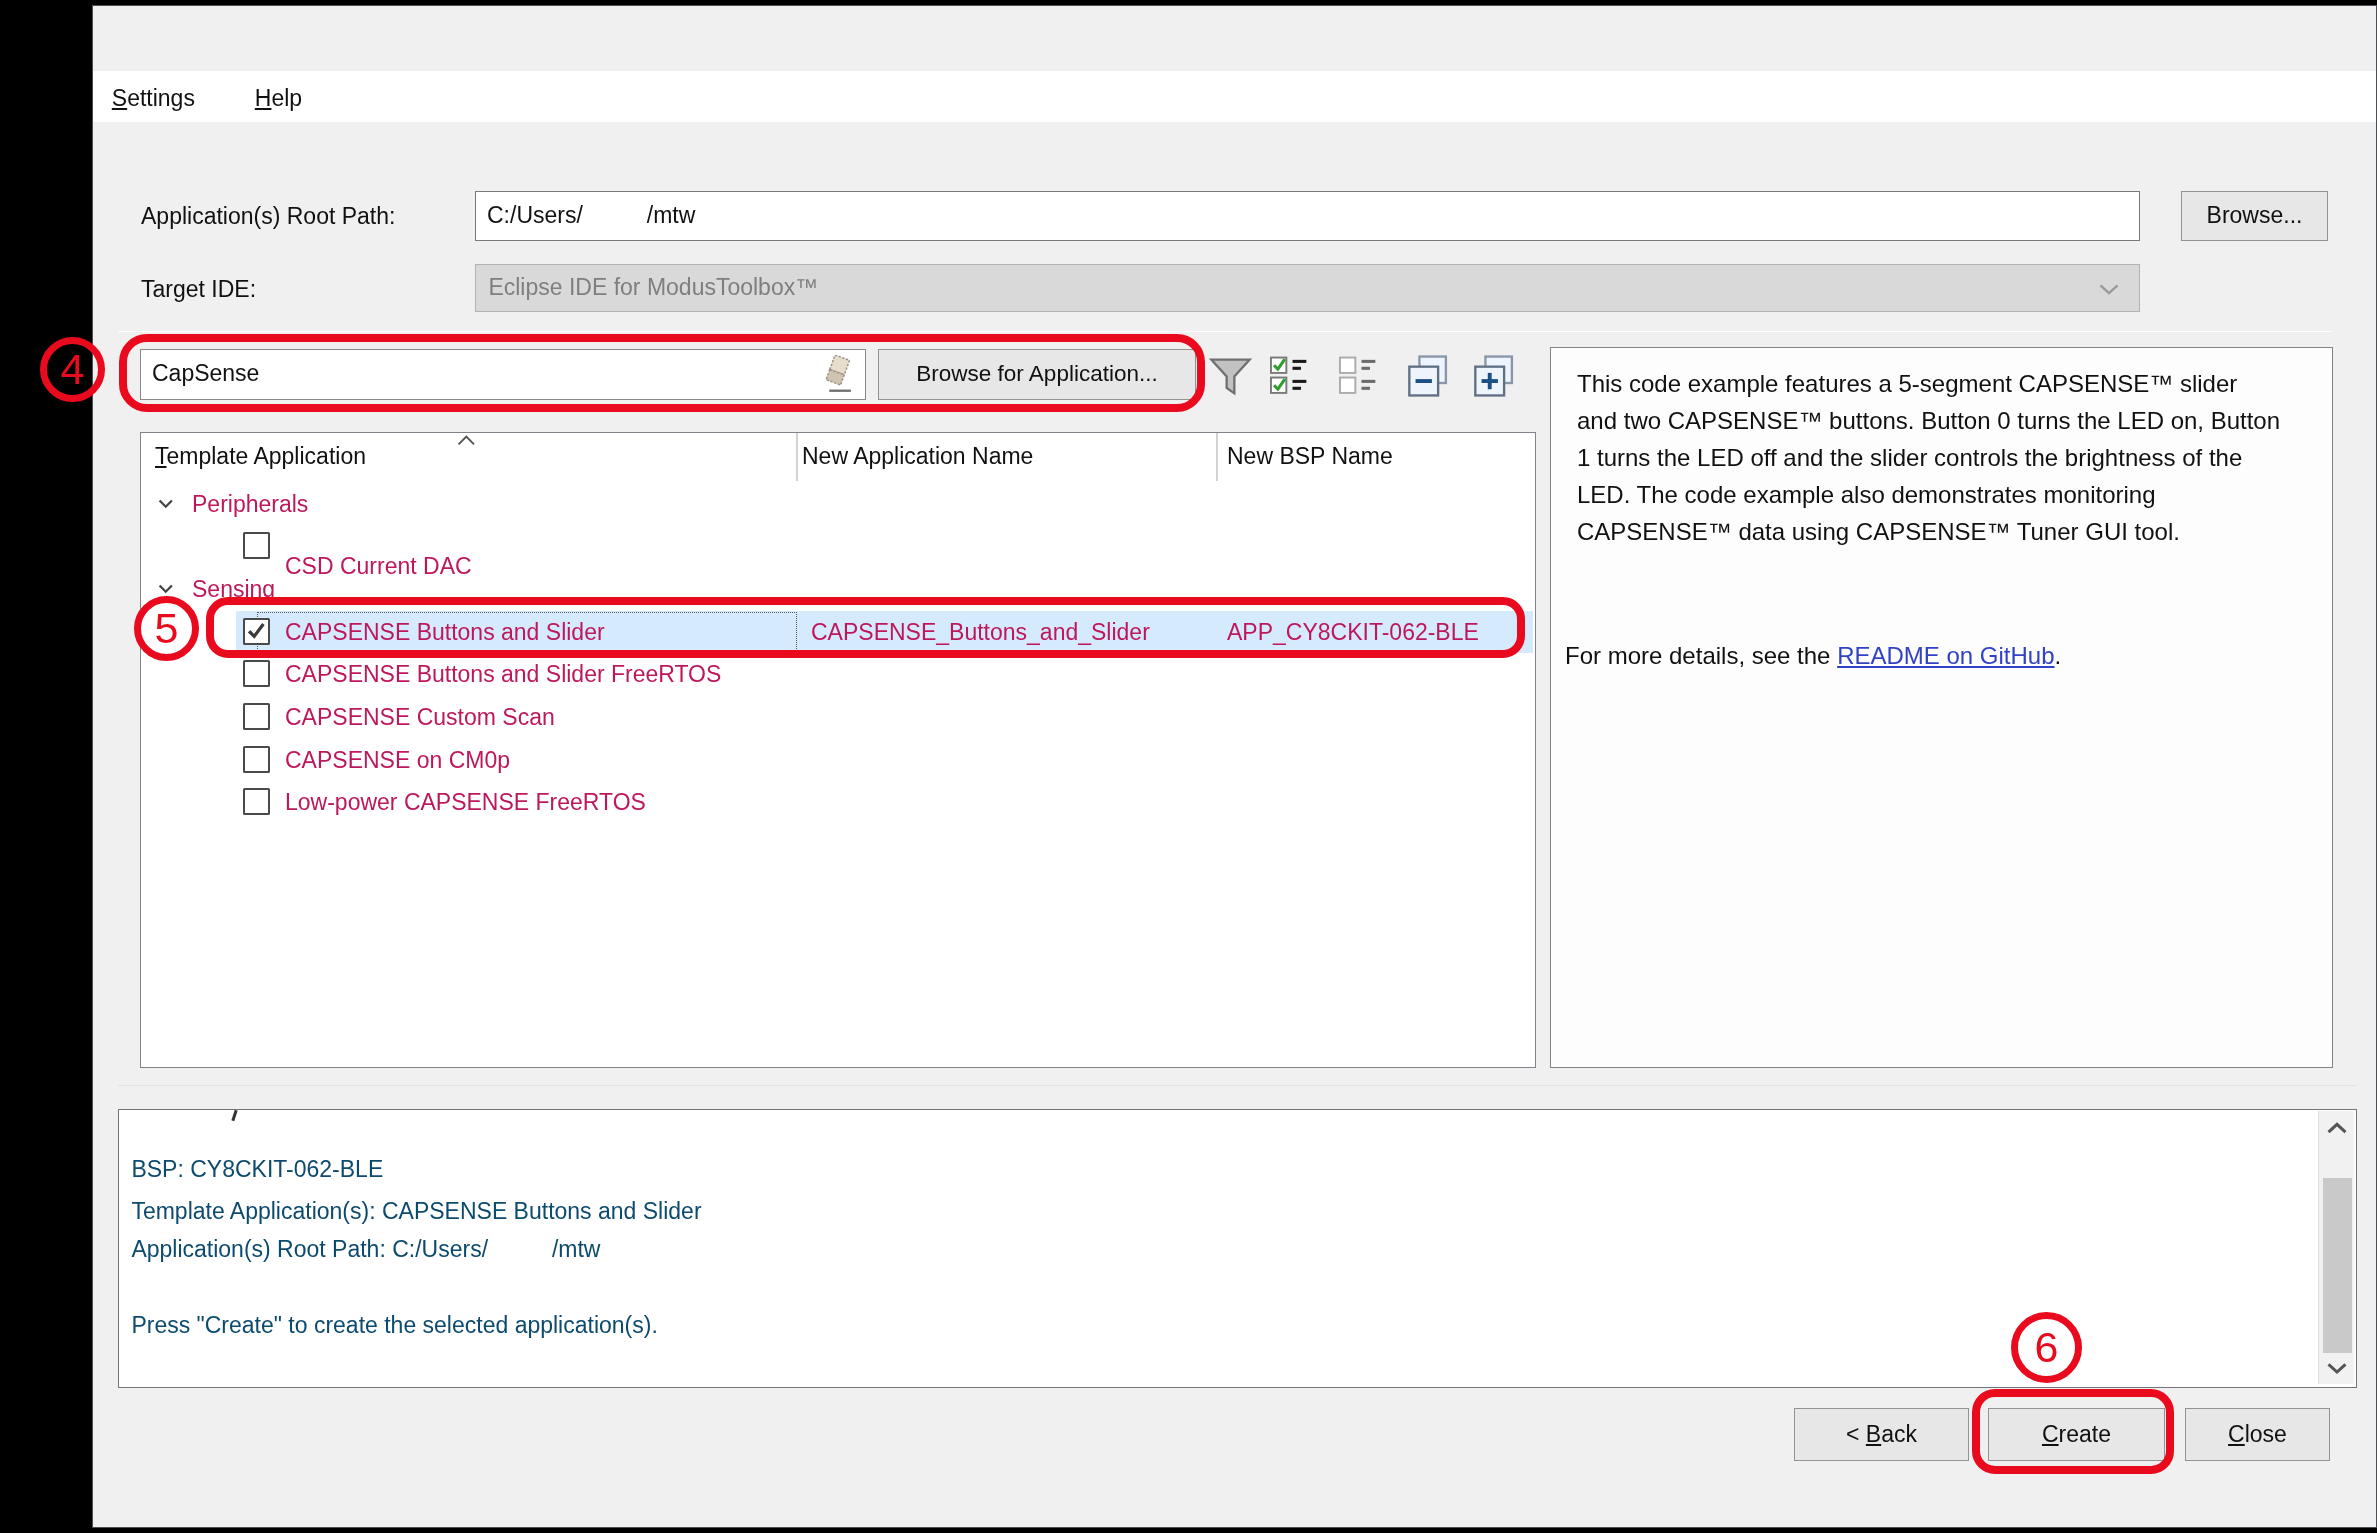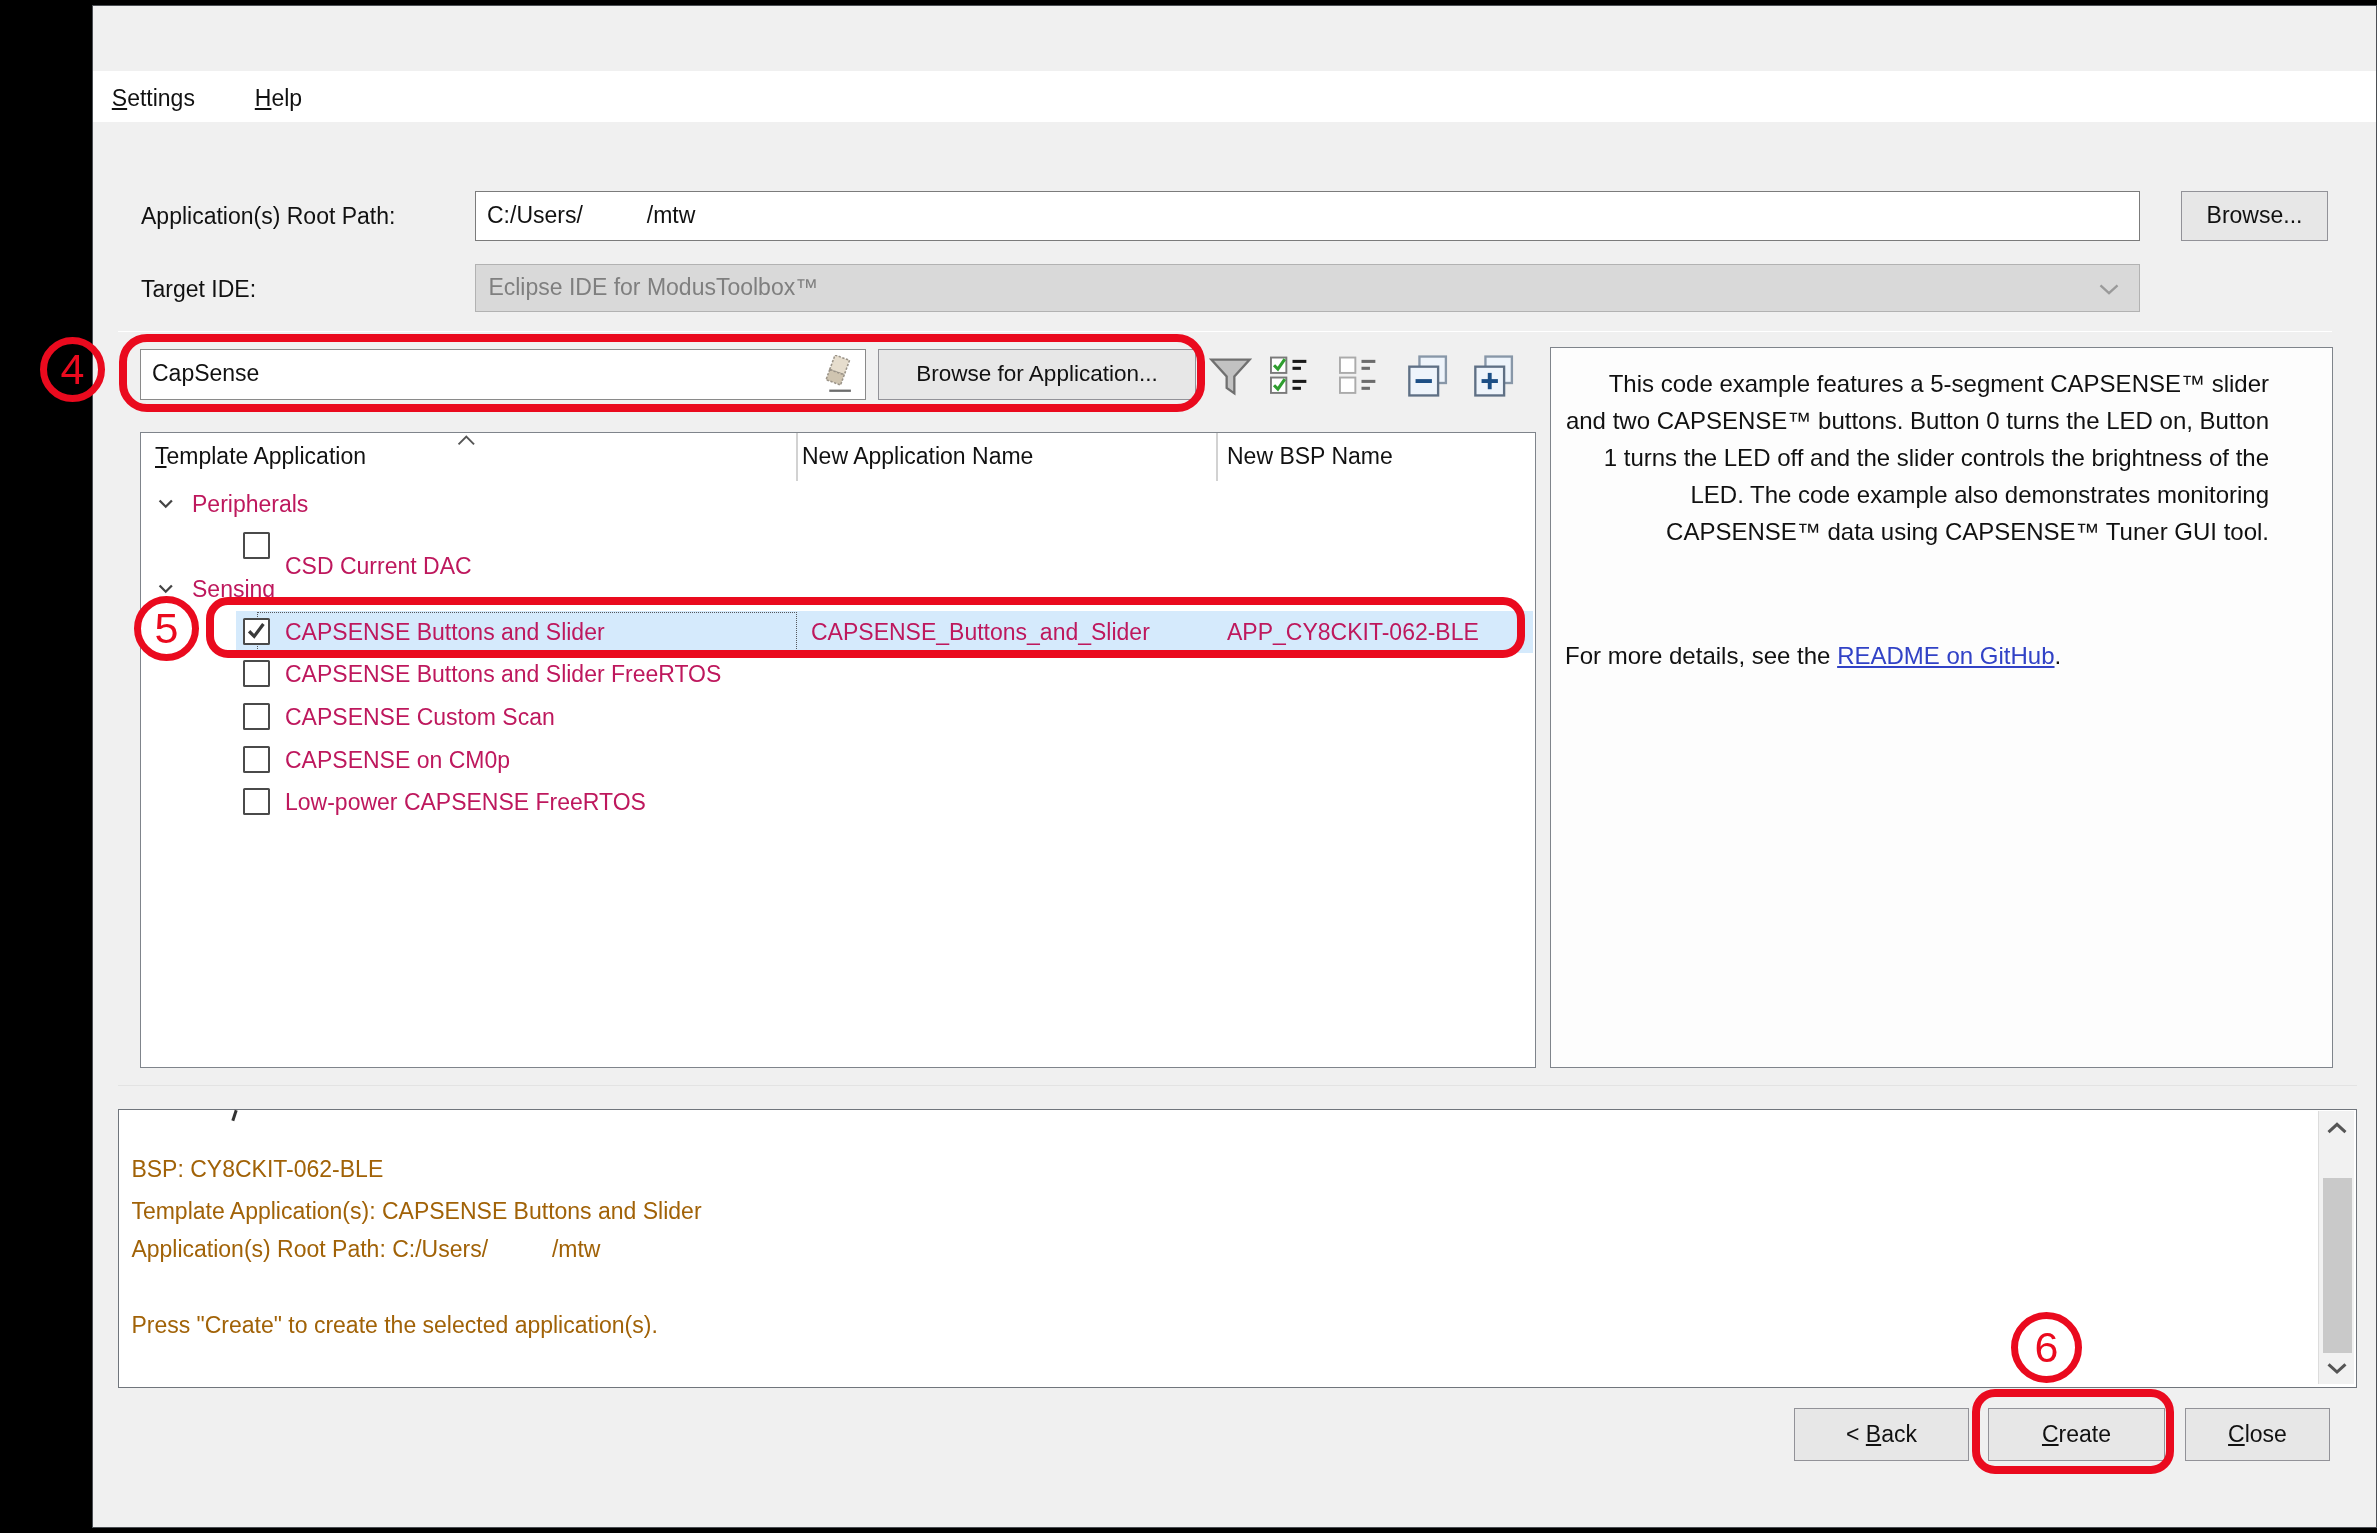--- a/index.html
+++ b/index.html
@@ -27,21 +27,21 @@
   .panel{position:absolute;background:#fff;border:1.6px solid #7f848b;}
   .thead-label{position:absolute;font-size:23px;color:#111;top:9.3px;line-height:28px;}
   .colsep{position:absolute;top:0;width:1.6px;height:48px;background:#d2d2d2;}
   .trow{position:absolute;left:0;width:100%;height:42px;font-size:23px;line-height:42px;color:#be185d;}
   .checkbox{position:absolute;top:7px;width:27px;height:27px;border:2.3px solid #4a4a4a;background:#fff;border-radius:1.6px;}
   .rowlabel{position:absolute;top:0;white-space:pre;}
   .hl{position:absolute;left:95px;top:0;width:1297px;height:42px;background:#d5eafc;}
   .focuscell{position:absolute;left:116px;top:1.6px;width:540px;height:39px;border:1.6px dotted #56585c;}
   .descp{position:absolute;font-size:24px;line-height:37px;color:#111;}
   .link{color:#3142c6;text-decoration:underline;}
-  .logline{position:absolute;left:12.4px;font-size:23px;line-height:33px;color:#a16207;white-space:pre;}
+  .logline{position:absolute;left:12.4px;font-size:23px;line-height:33px;color:#0c4a6e;white-space:pre;}
   .scrolltrack{position:absolute;background:#f1f1f1;border-left:0.8px solid #dcdcdc;}
   .scrollthumb{position:absolute;left:3.1px;width:29.5px;background:#c9c9c9;}
   .ann{position:absolute;pointer-events:none;z-index:50;}
   .ann-rect{position:absolute;border:8.5px solid #ea0a1e;border-radius:23px;}
   .ann-circle{position:absolute;border:7px solid #ea0a1e;border-radius:50%;
               display:flex;align-items:center;justify-content:center;
               color:#ea0a1e;font-size:43px;font-weight:400;}
   .icon-btn{position:absolute;display:flex;align-items:center;justify-content:center;}
   svg{display:block;}
 </style>
@@ -191,21 +191,21 @@
         <span class="checkbox" style="left:102px;"></span>
         <span class="rowlabel" style="left:144px;">CAPSENSE on CM0p</span>
       </div>
       <div class="trow" style="top:348px;">
         <span class="checkbox" style="left:102px;"></span>
         <span class="rowlabel" style="left:144px;">Low-power CAPSENSE FreeRTOS</span>
       </div>
     </div>
 
     <div class="panel" style="left:1457px;top:341px;width:783px;height:721px;background:#fdfdfd;">
-      <div class="descp" style="left:14px;top:17px;width:704px;text-align:right;">This code example features a 5-segment CAPSENSE™ slider and two CAPSENSE™ buttons. Button 0 turns the LED on, Button 1 turns the LED off and the slider controls the brightness of the LED. The code example also demonstrates monitoring CAPSENSE™ data using CAPSENSE™ Tuner GUI tool.</div>
+      <div class="descp" style="left:26px;top:17px;width:704px;">This code example features a 5-segment CAPSENSE™ slider and two CAPSENSE™ buttons. Button 0 turns the LED on, Button 1 turns the LED off and the slider controls the brightness of the LED. The code example also demonstrates monitoring CAPSENSE™ data using CAPSENSE™ Tuner GUI tool.</div>
       <div class="descp" style="left:14px;top:289px;width:729px;">
         <span>For more details, see the </span><span class="link">README on GitHub</span><span>.</span>
       </div>
     </div>
 
     <div class="sep" style="left:25px;top:1079px;width:2239px;background:#e3e3e3;border-bottom:none;"></div>
 
     <div class="panel" style="left:25px;top:1103px;width:2239px;height:279px;border-color:#70757c;">
       <div style="position:absolute;left:114px;top:0.8px;width:3.1px;height:11px;background:#333;transform:rotate(18deg);"></div>
       <div class="logline" style="top:43px;">BSP: CY8CKIT-062-BLE</div>

